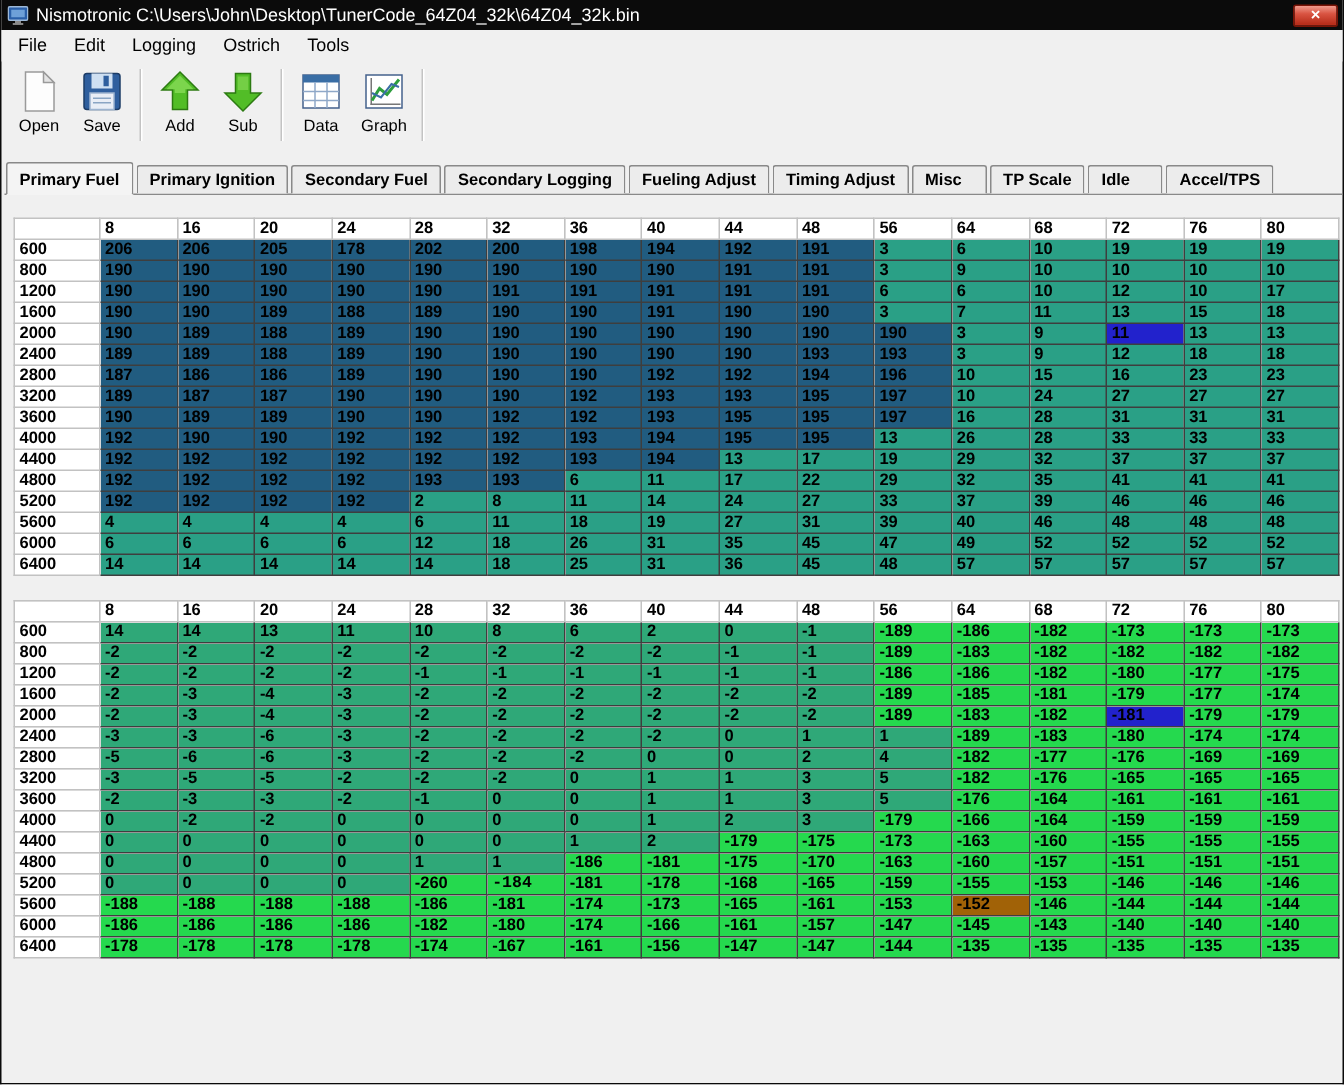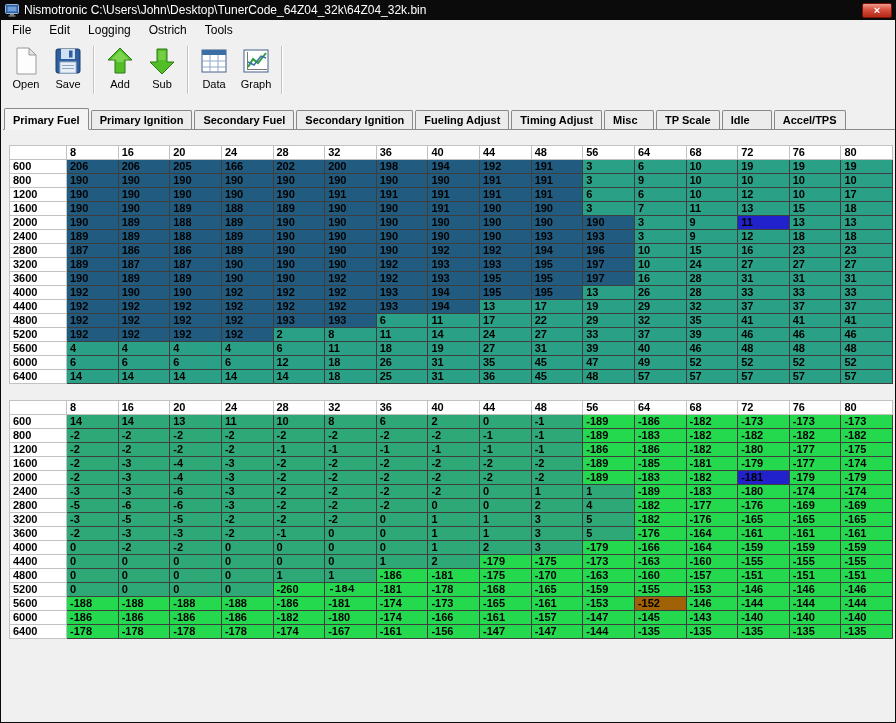--- a/index.html
+++ b/index.html
@@ -145,21 +145,21 @@
       </span>
       <span class="tb-label">Graph</span>
     </div>
     <div class="tb-sep"></div>
   </div>
 
   <div class="tabstrip">
       <div class="tab active">Primary Fuel</div>
       <div class="tab">Primary Ignition</div>
       <div class="tab">Secondary Fuel</div>
-      <div class="tab">Secondary Ignition</div>
+      <div class="tab">Secondary Logging</div>
       <div class="tab">Fueling Adjust</div>
       <div class="tab">Timing Adjust</div>
       <div class="tab">Misc</div>
       <div class="tab">TP Scale</div>
       <div class="tab">Idle</div>
       <div class="tab">Accel/TPS</div>
     </div>
 
   <div class="content">
     <table class="map t1">
@@ -202,21 +202,21 @@
             <th>76</th>
             <th>80</th>
           </tr>
         </thead>
         <tbody>
           <tr>
             <th>600</th>
             <td style="background: rgb(33, 92, 128);">206</td>
             <td style="background: rgb(33, 92, 128);">206</td>
             <td style="background: rgb(33, 92, 128);">205</td>
-            <td style="background: rgb(33, 92, 128);">166</td>
+            <td style="background: rgb(33, 92, 128);">178</td>
             <td style="background: rgb(33, 92, 128);">202</td>
             <td style="background: rgb(33, 92, 128);">200</td>
             <td style="background: rgb(33, 92, 128);">198</td>
             <td style="background: rgb(33, 92, 128);">194</td>
             <td style="background: rgb(33, 92, 128);">192</td>
             <td style="background: rgb(33, 92, 128);">191</td>
             <td style="background: rgb(42, 160, 134);">3</td>
             <td style="background: rgb(42, 160, 134);">6</td>
             <td style="background: rgb(42, 160, 134);">10</td>
             <td style="background: rgb(42, 160, 134);">19</td>

